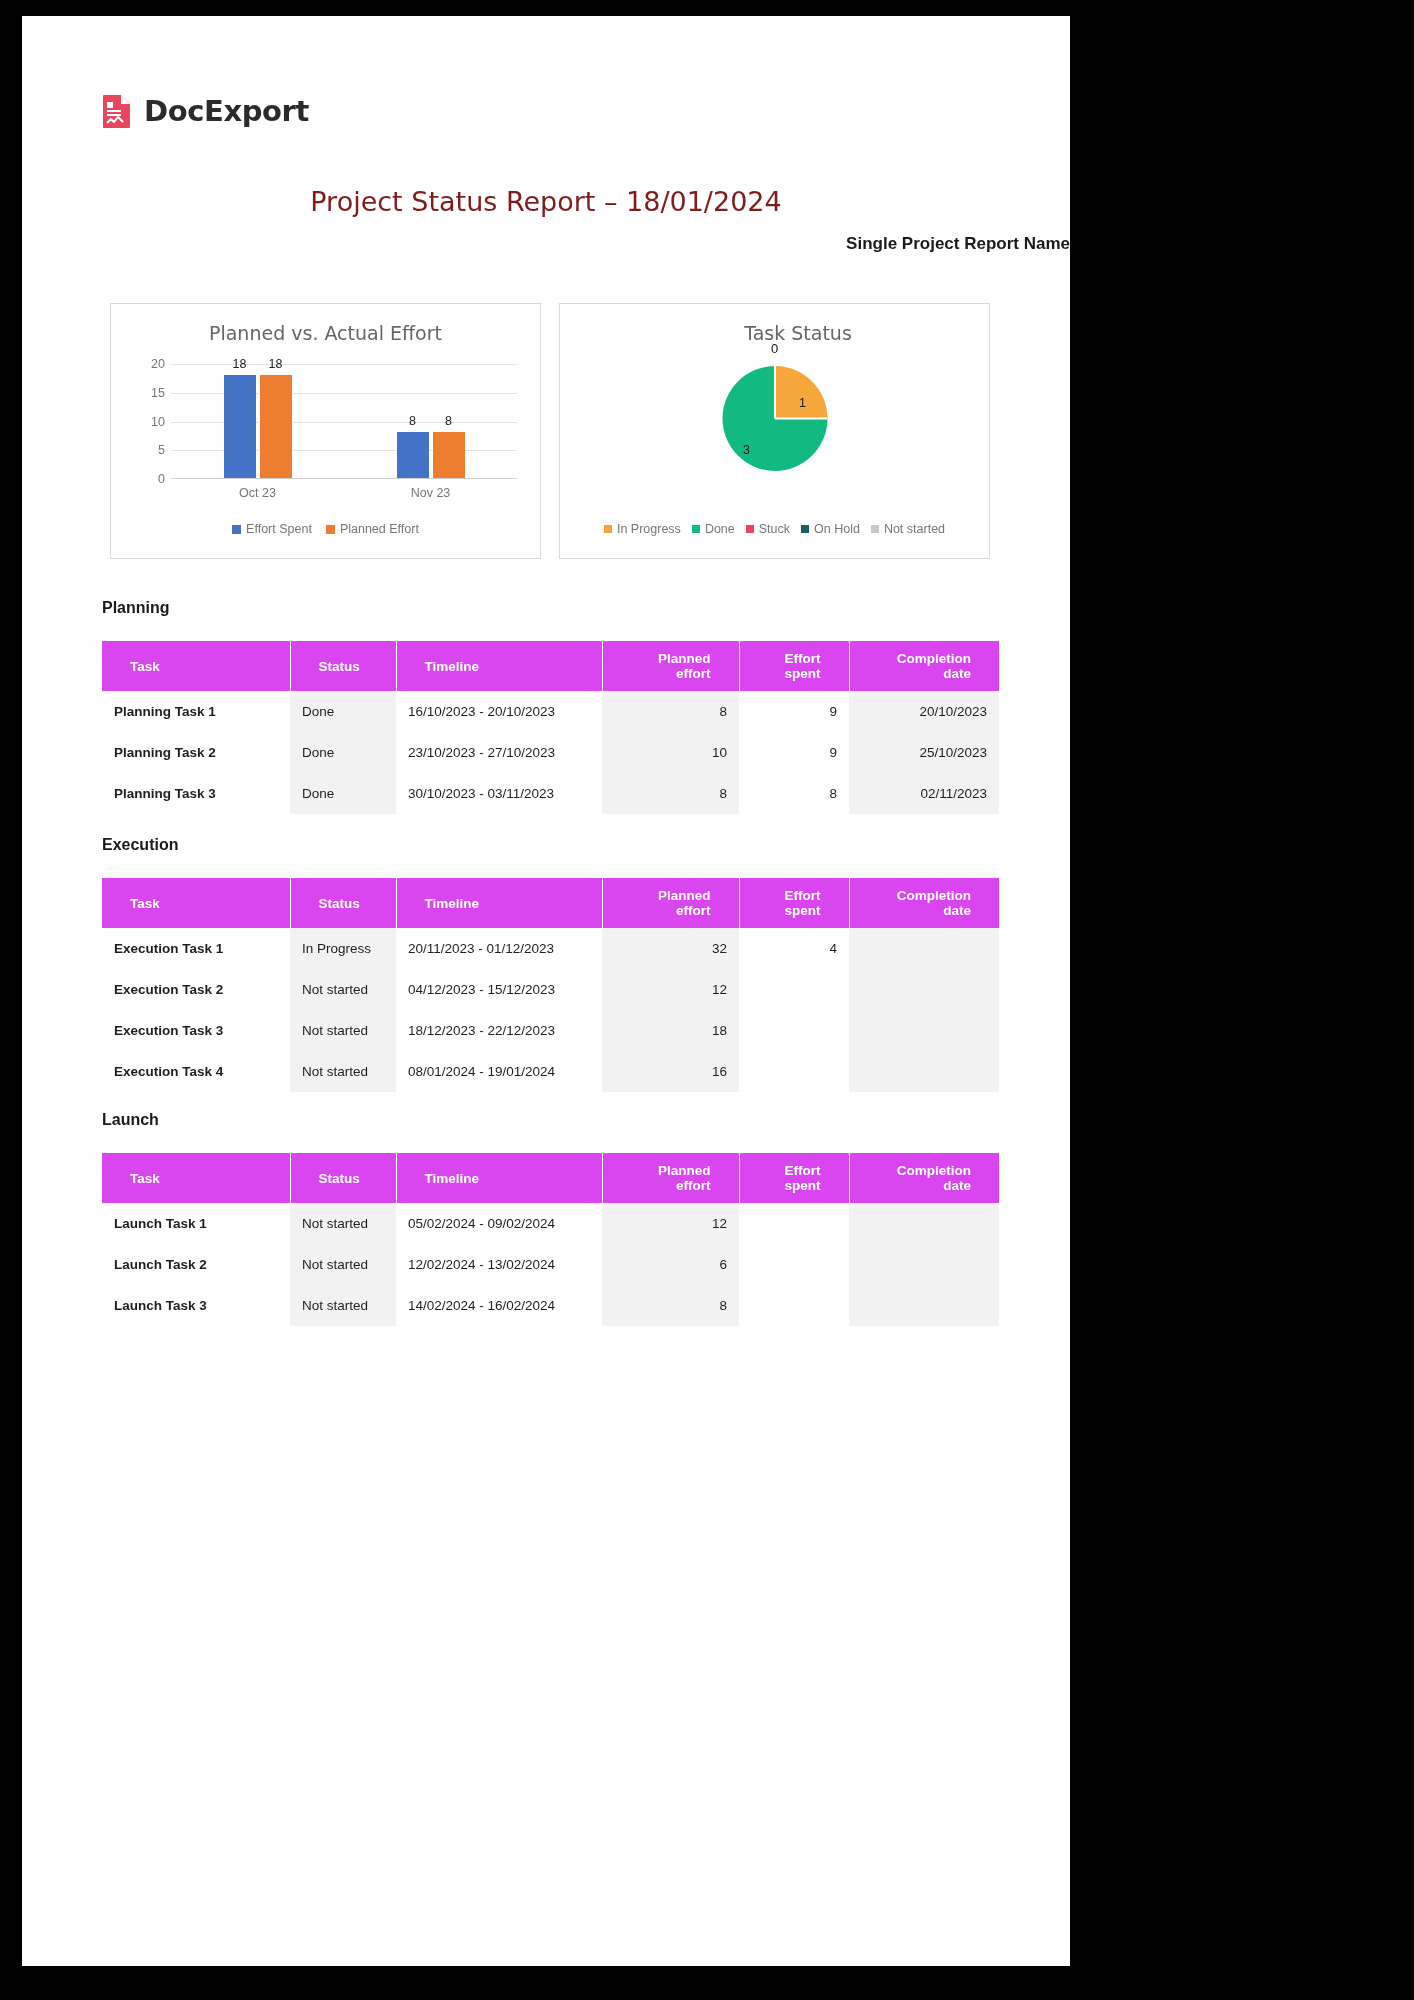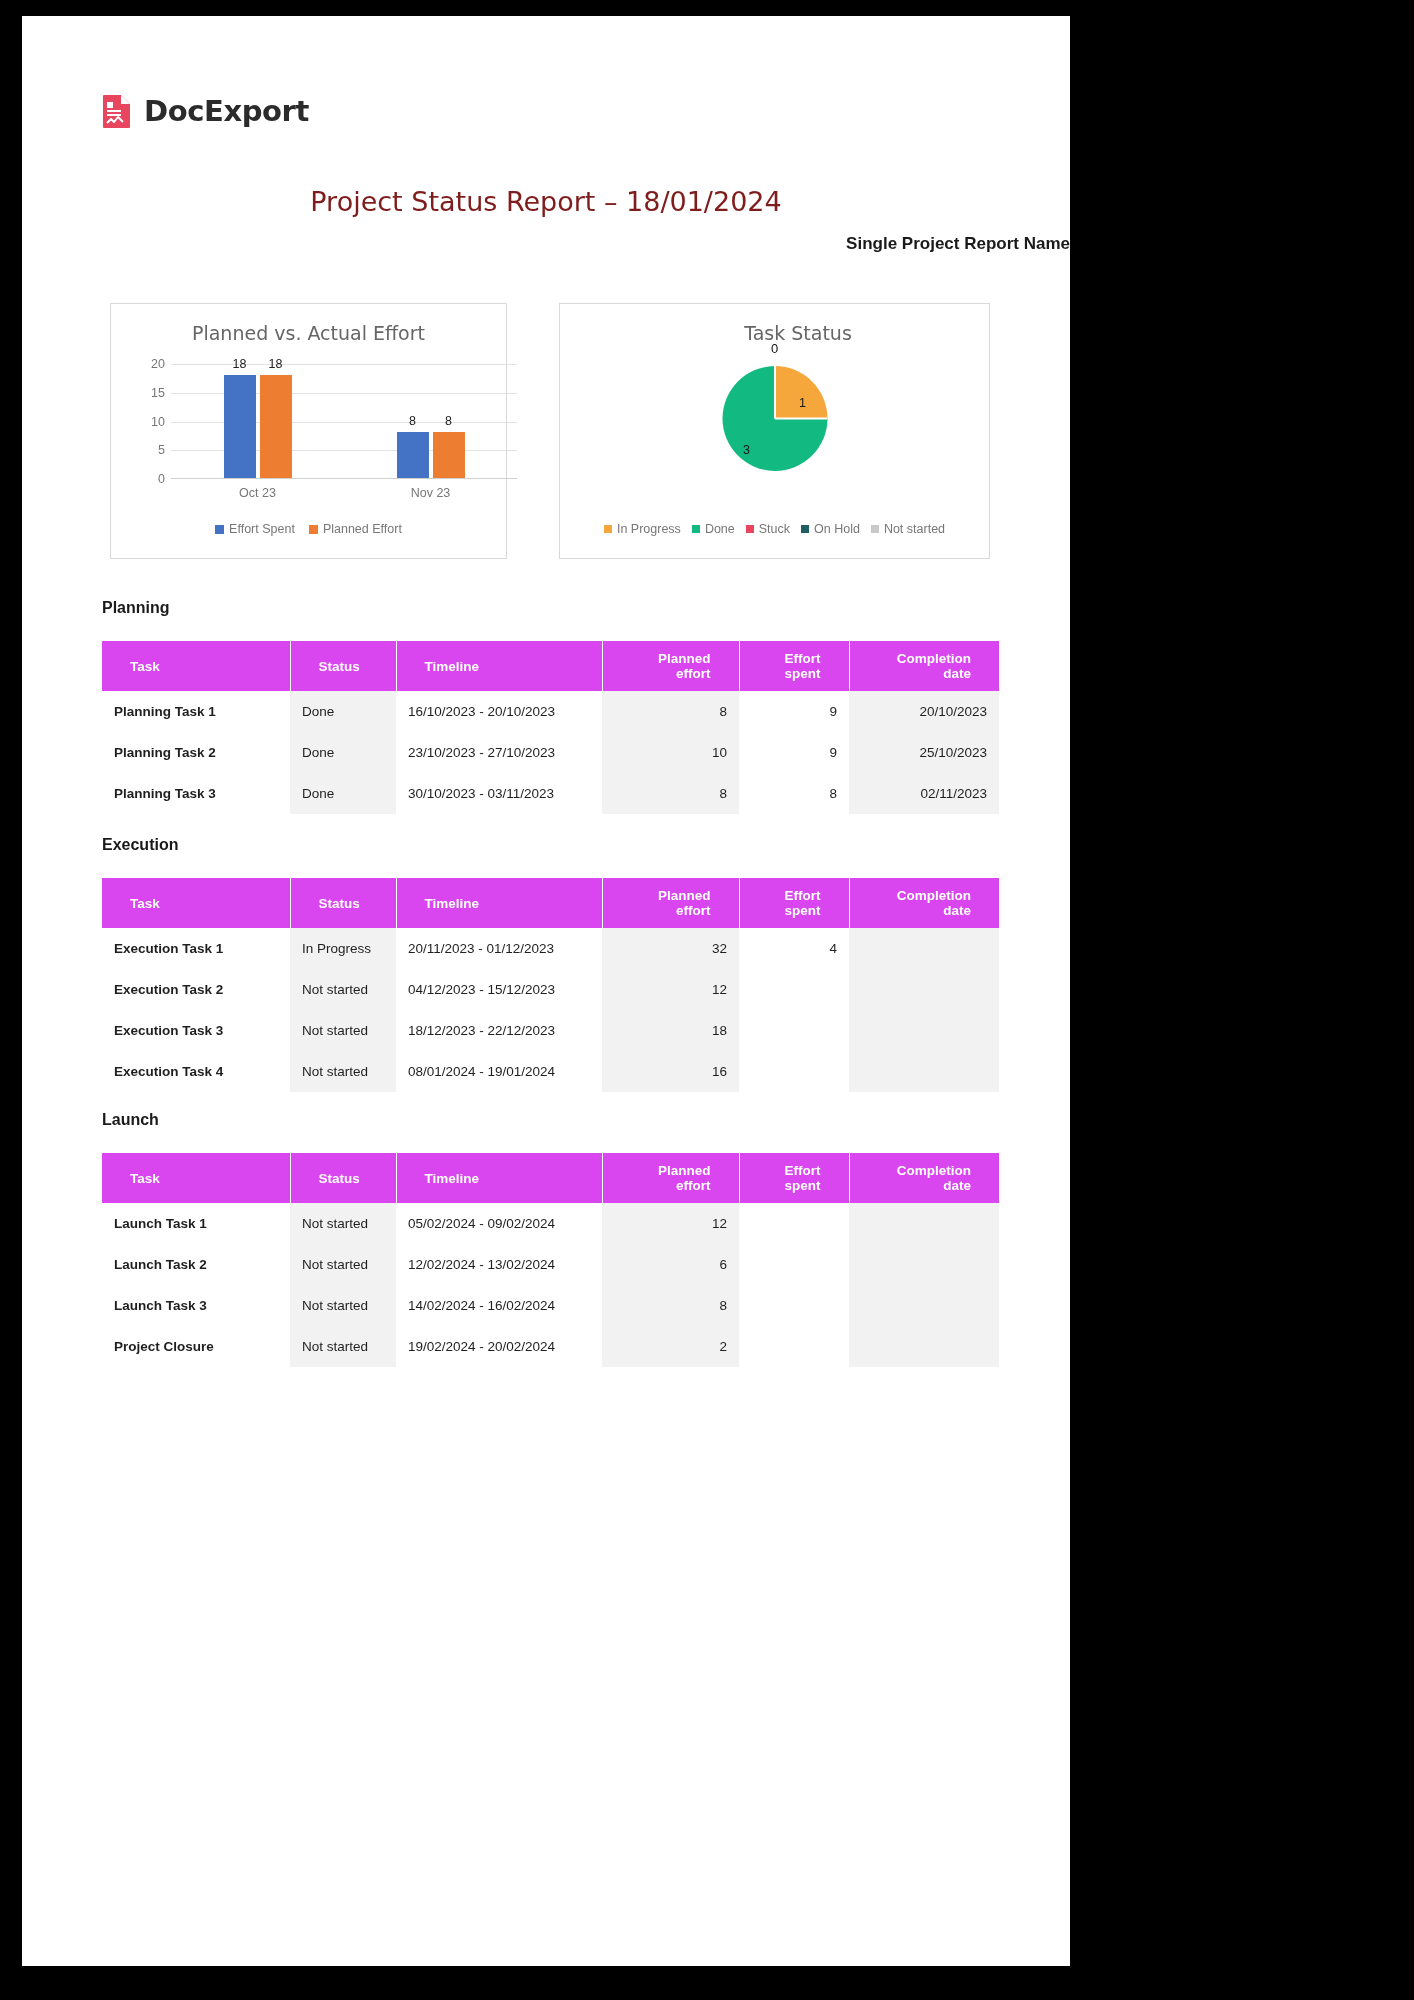--- a/index.html
+++ b/index.html
@@ -68,21 +68,21 @@
     color: #1a1a1a;
   }
 
   
   .chart-card {
     position: absolute;
     border: 1px solid #d9d9d9;
     background: #ffffff;
     box-sizing: border-box;
   }
-  #bar-card  { left: 88px;  top: 287px; width: 397px; height: 256px; }
+  #bar-card  { left: 88px;  top: 287px; width: 431px; height: 256px; }
   #pie-card  { left: 537px; top: 287px; width: 431px; height: 256px; padding-left: 47px; }
 
   .chart-title {
     text-align: center;
     font-size: 19px;
     color: #666666;
     margin-top: 18px;
     font-family: "DejaVu Sans", sans-serif;
   }
 
@@ -475,25 +475,17 @@
             <td class="shade num"></td>
           </tr>
           <tr>
             <td class="task">Launch Task 3</td>
             <td class="shade">Not started</td>
             <td class="">14/02/2024 - 16/02/2024</td>
             <td class="shade num">8</td>
             <td class="num"></td>
             <td class="shade num"></td>
           </tr>
-          <tr>
-            <td class="task">Project Closure</td>
-            <td class="shade">Not started</td>
-            <td class="">19/02/2024 - 20/02/2024</td>
-            <td class="shade num">2</td>
-            <td class="num"></td>
-            <td class="shade num"></td>
-          </tr>
         </tbody>
       </table>
     </div>
 
 </div>
 
 </body></html>

